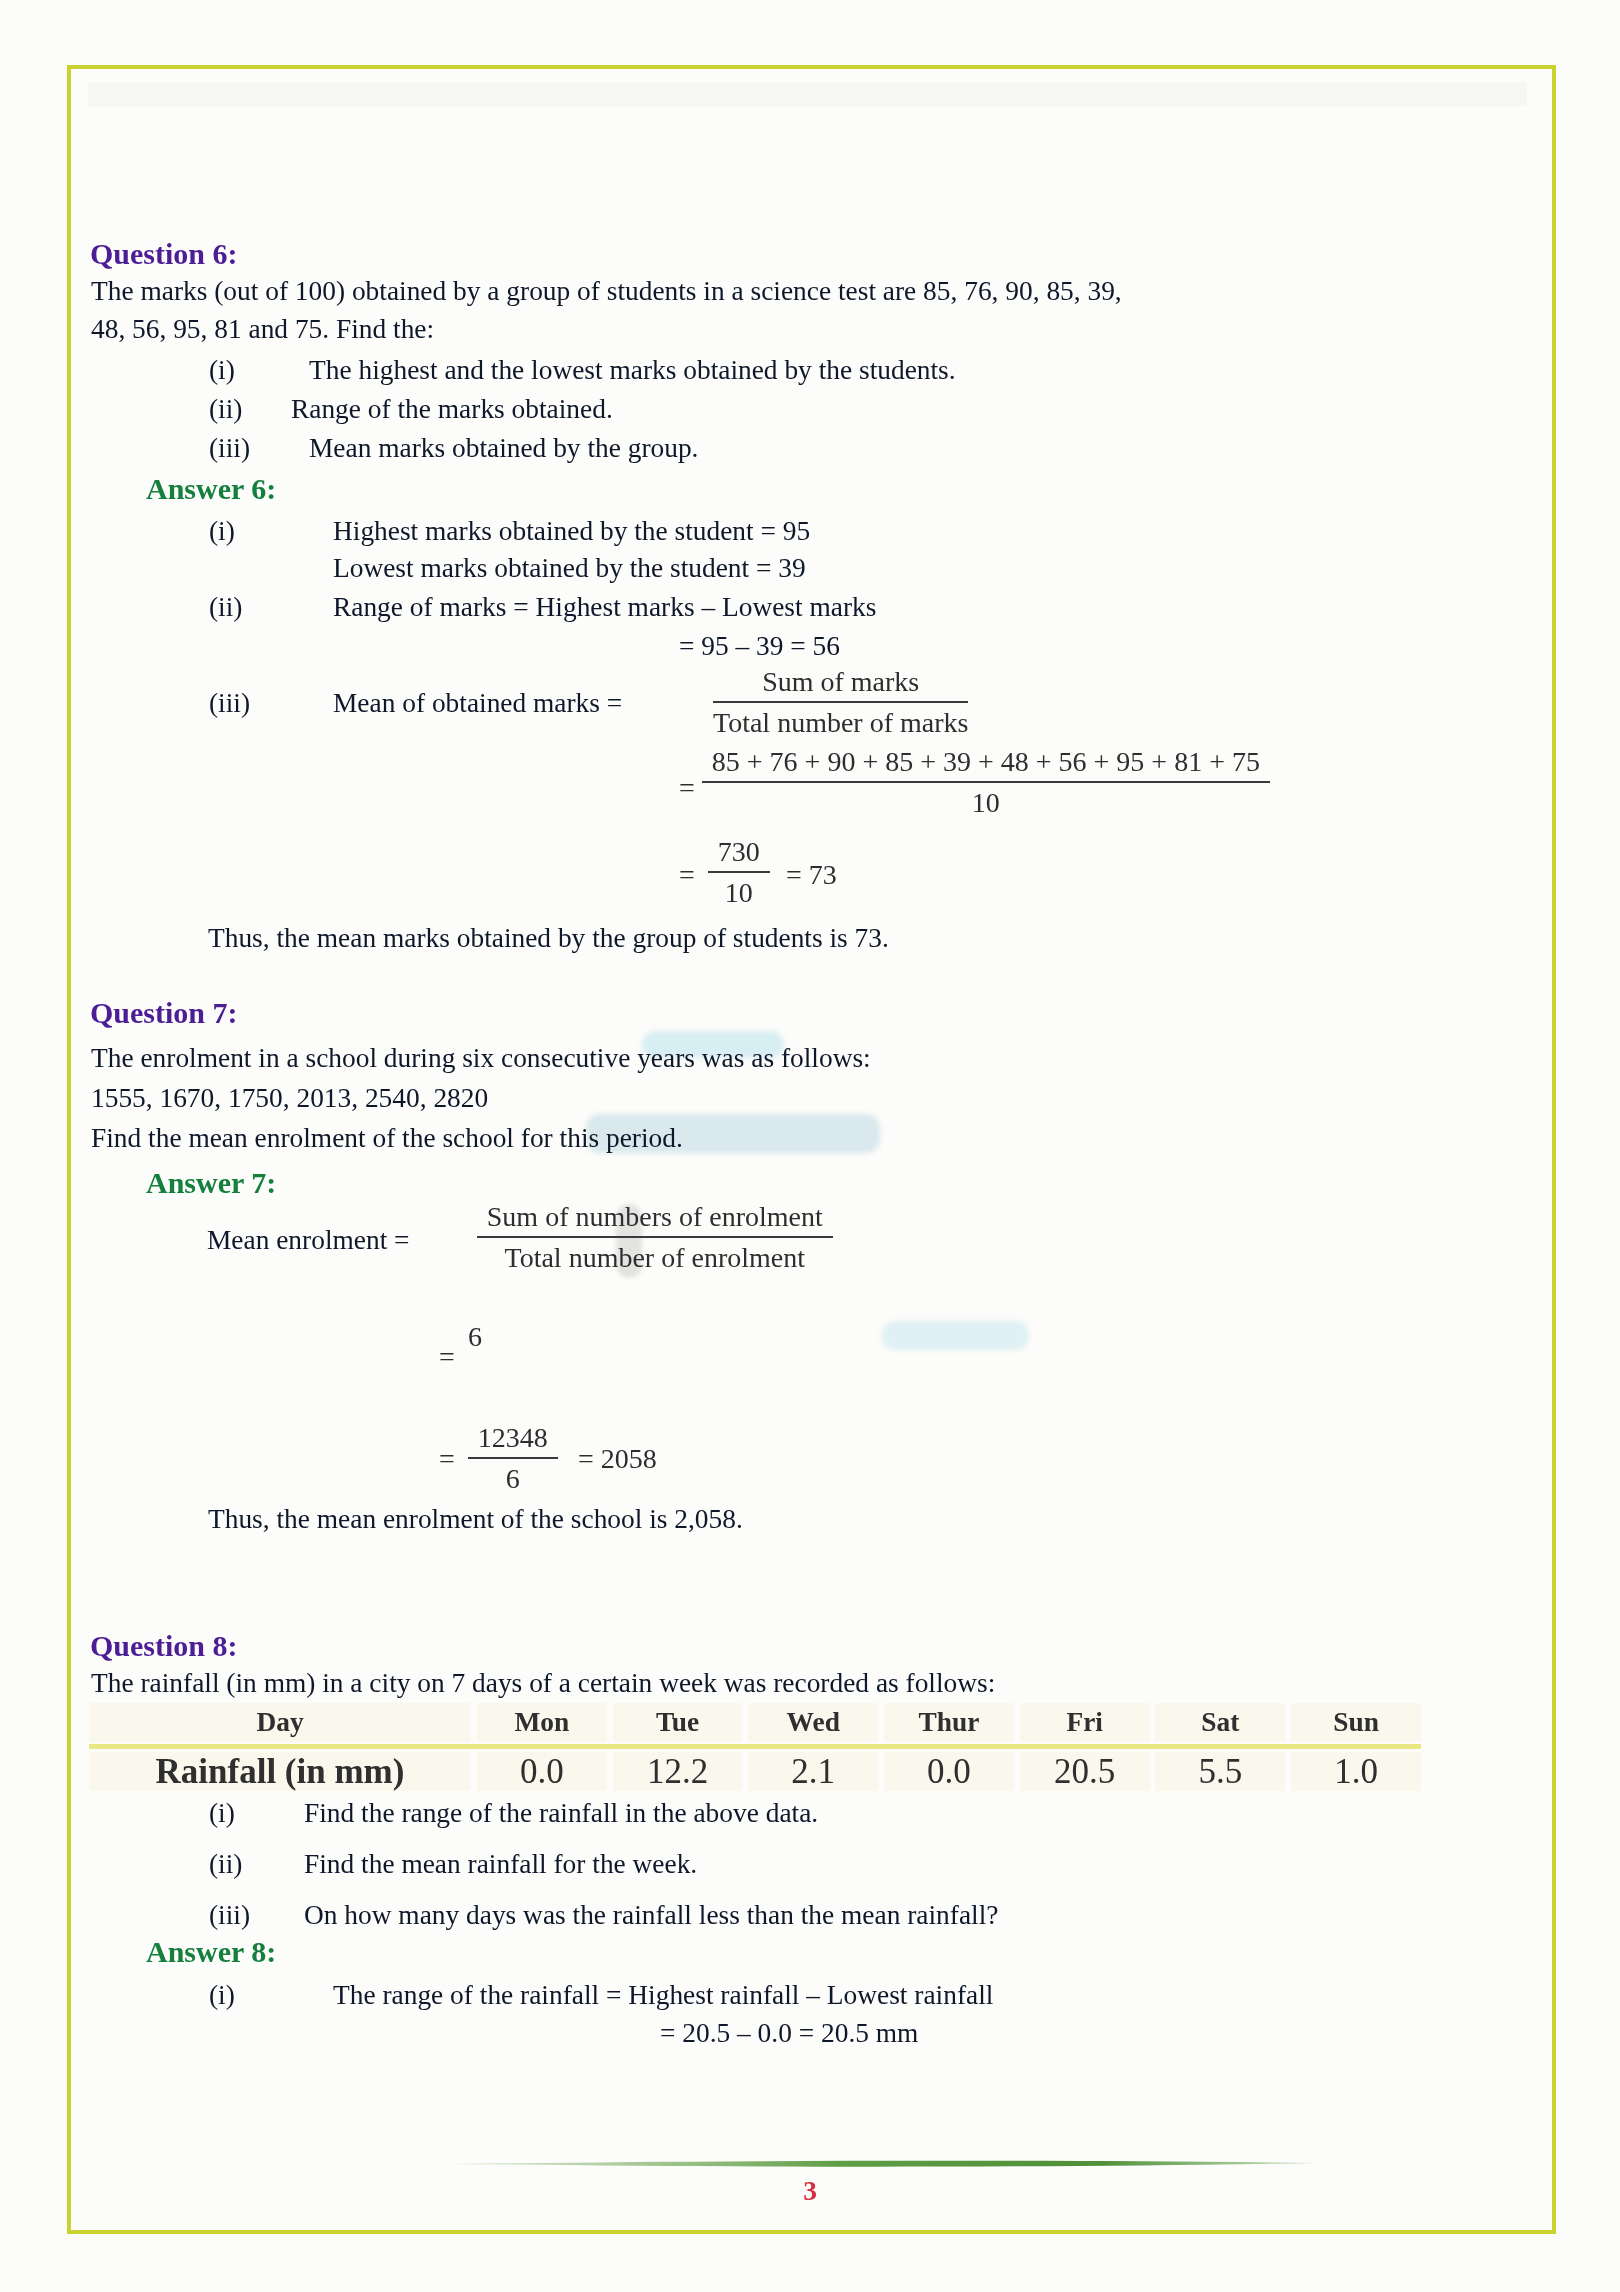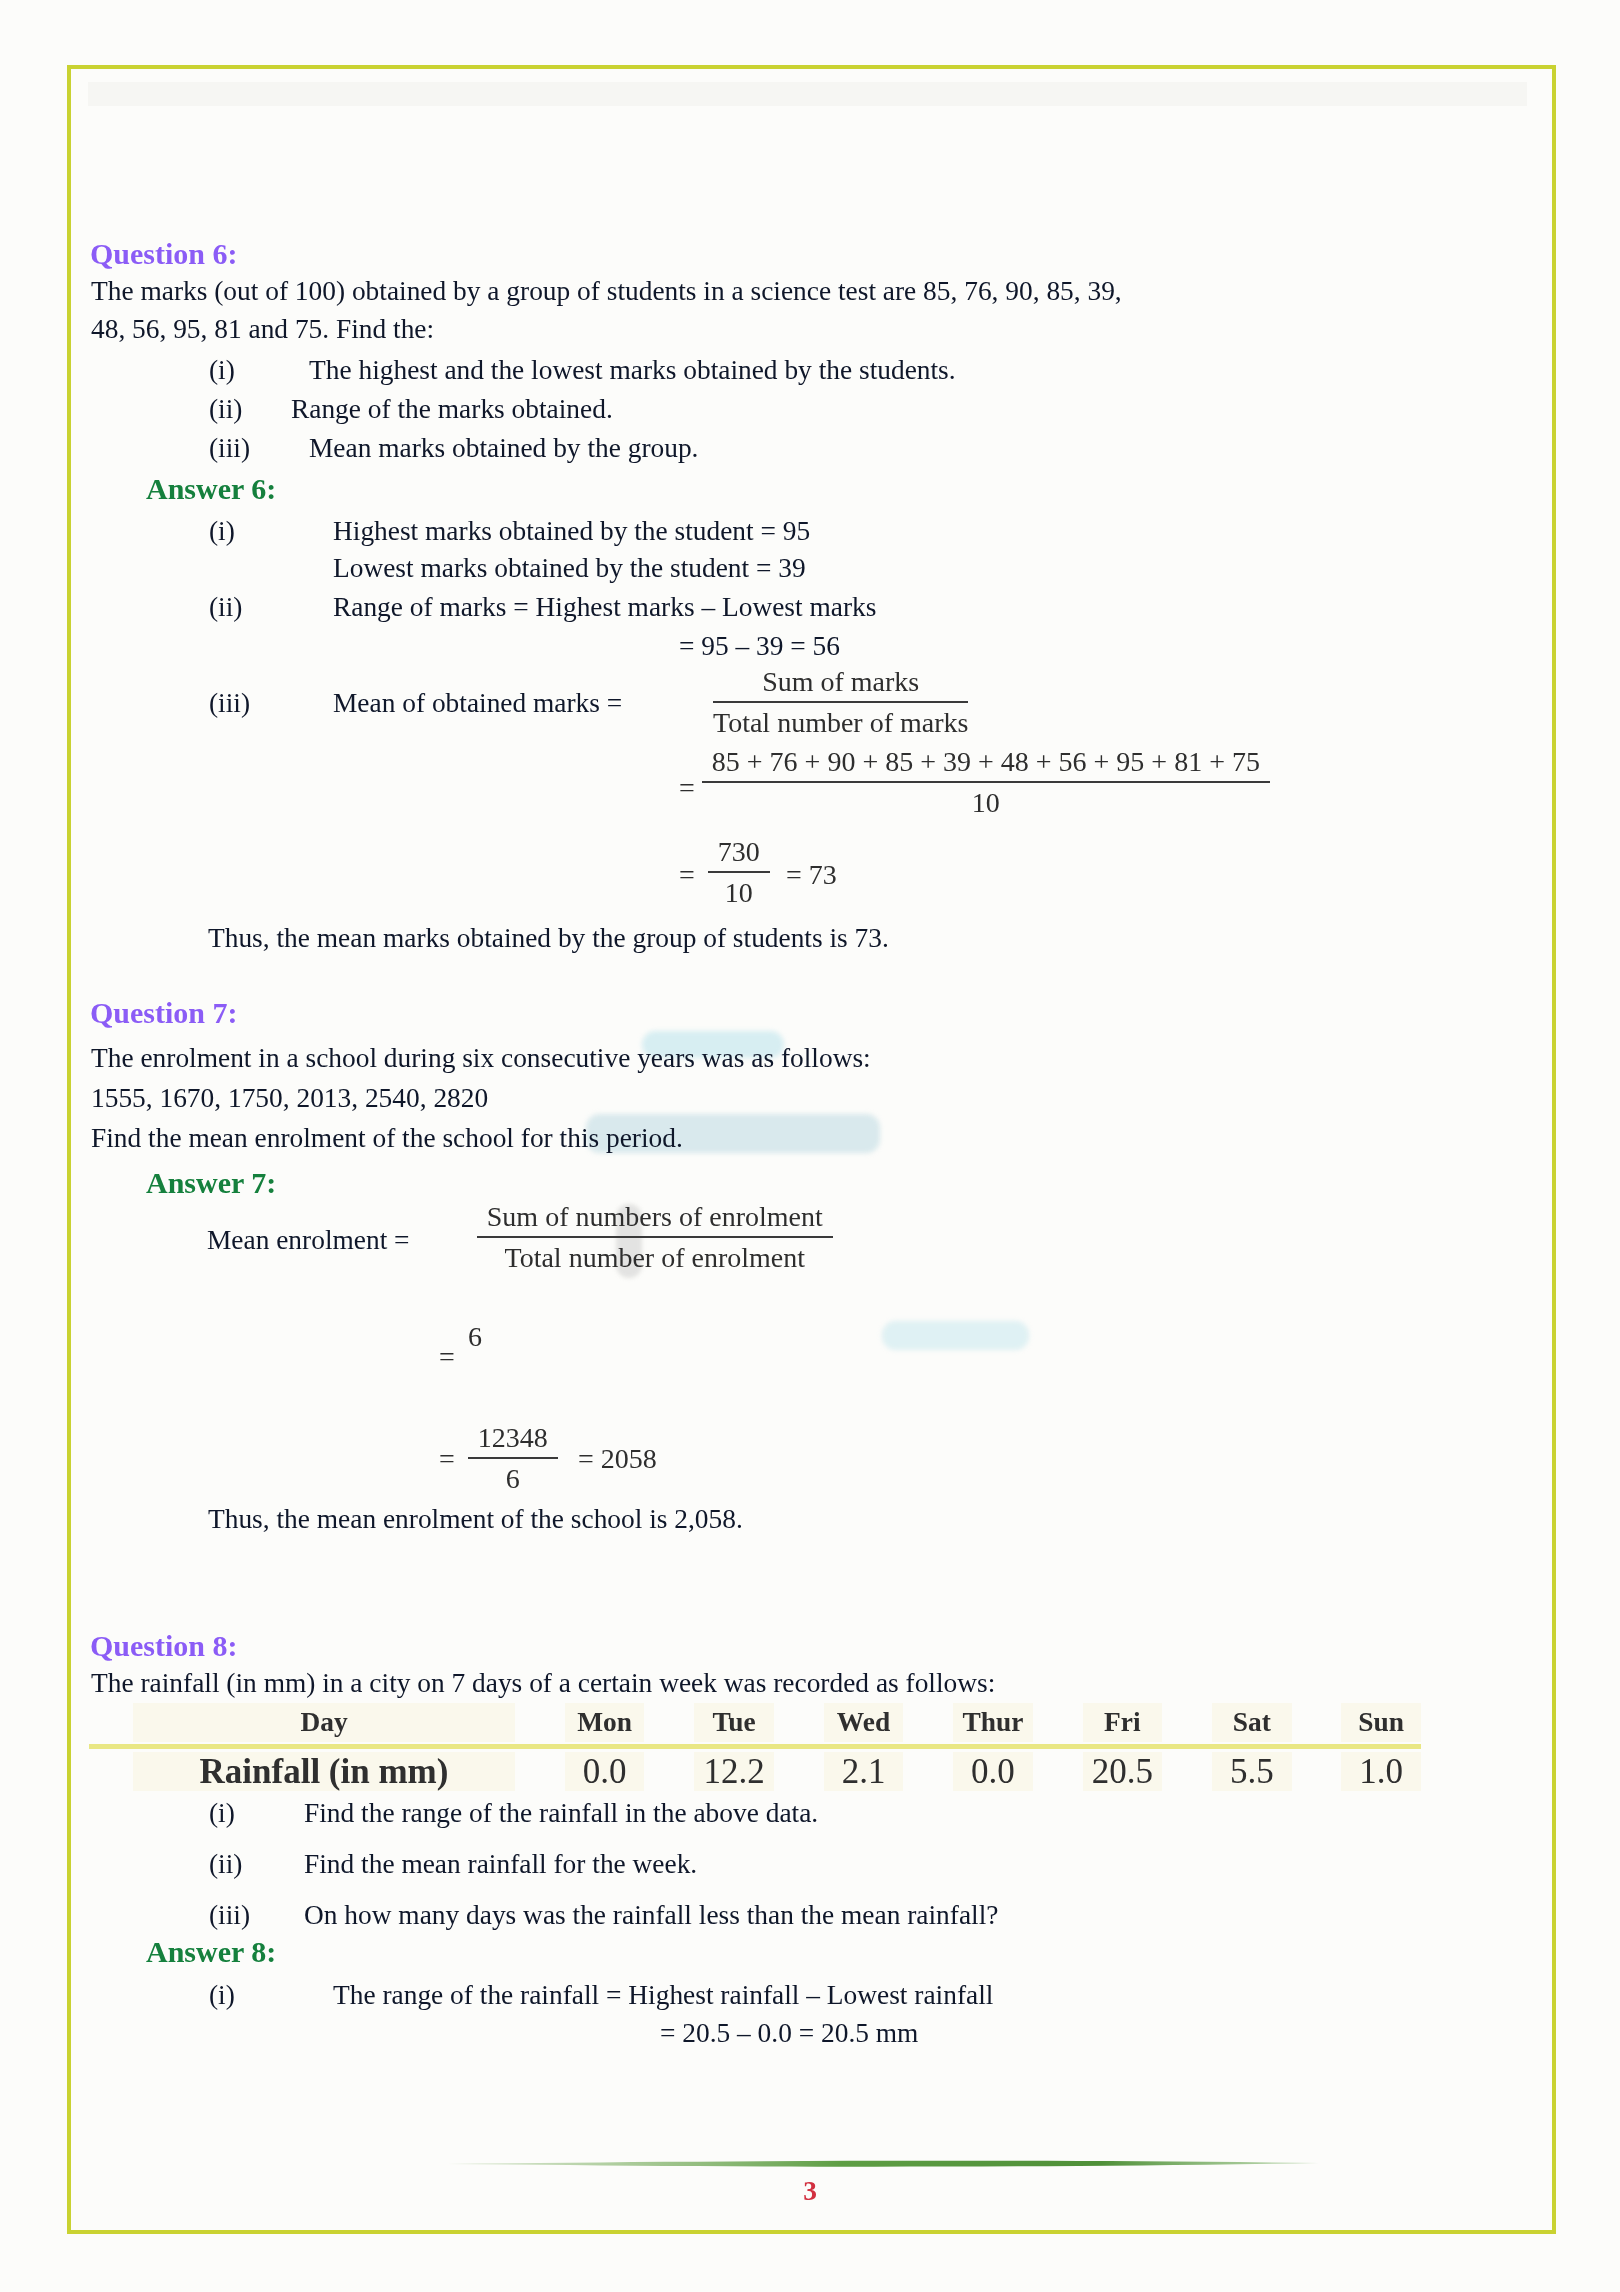--- a/index.html
+++ b/index.html
@@ -1,33 +1,33 @@
 <!DOCTYPE html>
 <html><head>
 <meta charset="utf-8">
 <style>
   html,body{margin:0;padding:0;}
   body{width:1620px;height:2293px;background:#fcfcfa;position:relative;overflow:hidden;
        font-family:"Liberation Serif", serif;}
   .abs{position:absolute;white-space:nowrap;}
   .body-txt{font-size:27.4px;line-height:35px;color:#0f172a;}
-  .q-head{font-size:30px;line-height:37px;font-weight:bold;color:#8b5cf6;}
+  .q-head{font-size:30px;line-height:37px;font-weight:bold;color:#4c1d95;}
   .a-head{font-size:30px;line-height:37px;font-weight:bold;color:#15803d;}
   .math{font-size:28px;line-height:33px;color:#2e2e2e;}
   .frac{display:inline-block;text-align:center;}
   .frac .num{display:block;line-height:33px;padding:0 9.8px 2.9px 9.8px;border-bottom:2px solid #3a3a3a;}
   .frac .den{display:block;line-height:33px;padding-top:2.9px;}
   .frame{position:absolute;left:67px;top:65px;width:1481px;height:2161px;
          border:4.9px solid #c9d231;background:transparent;}
   .top-band{position:absolute;left:88px;top:82px;width:1439px;height:23.5px;background:#f2f2ef;opacity:.65;}
   .smudge{position:absolute;border-radius:13.7px;filter:blur(2.9px);}
   
   .t-wrap{position:absolute;left:89px;top:1703px;width:1332px;}
   .t-row{display:flex;gap:5.9px;}
-  .t-cell{background:#faf8ec;text-align:center;line-height:39px;height:39px;color:#2f2f2f;margin-left:44px;}
+  .t-cell{background:#faf8ec;text-align:center;line-height:39px;height:39px;color:#2f2f2f;}
   .t-cell.day{width:382px;}
   .t-cell.val{width:128px;flex:1;}
   .t-head .t-cell{font-weight:bold;font-size:27.4px;}
   .t-data .t-cell{font-size:35px;}
   .t-data .t-cell.day{font-weight:bold;}
   .t-divider{height:4.9px;background:#e9e784;margin:2px 0 2.9px 0;}
   .lens{position:absolute;left:447px;top:2159px;}
   .page-num{position:absolute;left:0;top:2176px;width:1620px;text-align:center;
             font-size:27.4px;font-weight:bold;color:#d23040;}
 </style>

